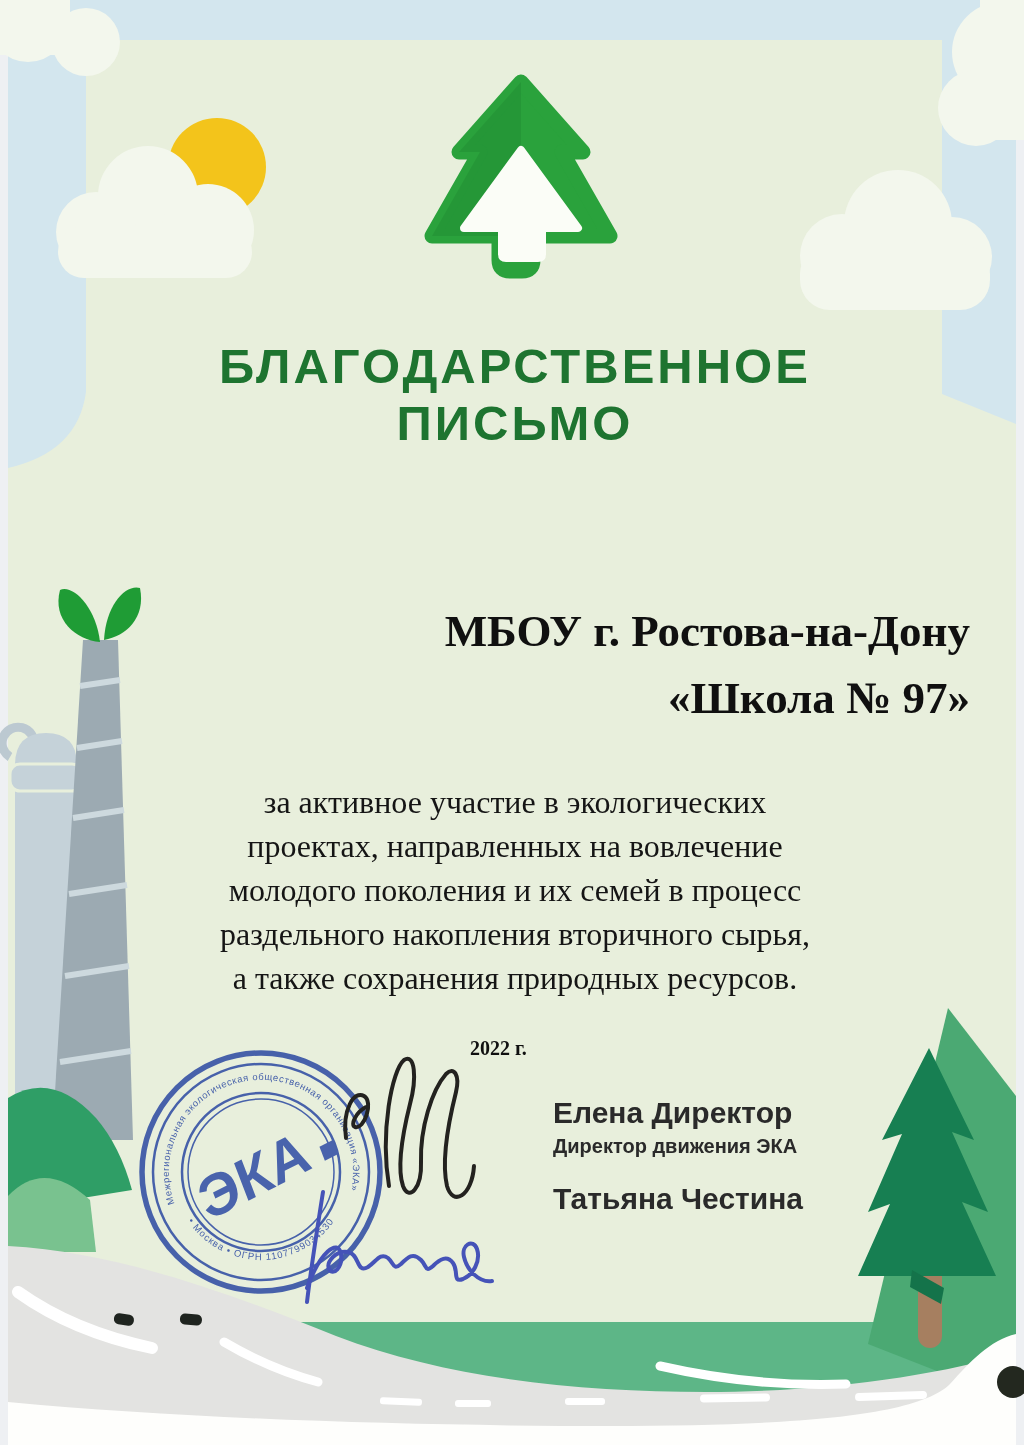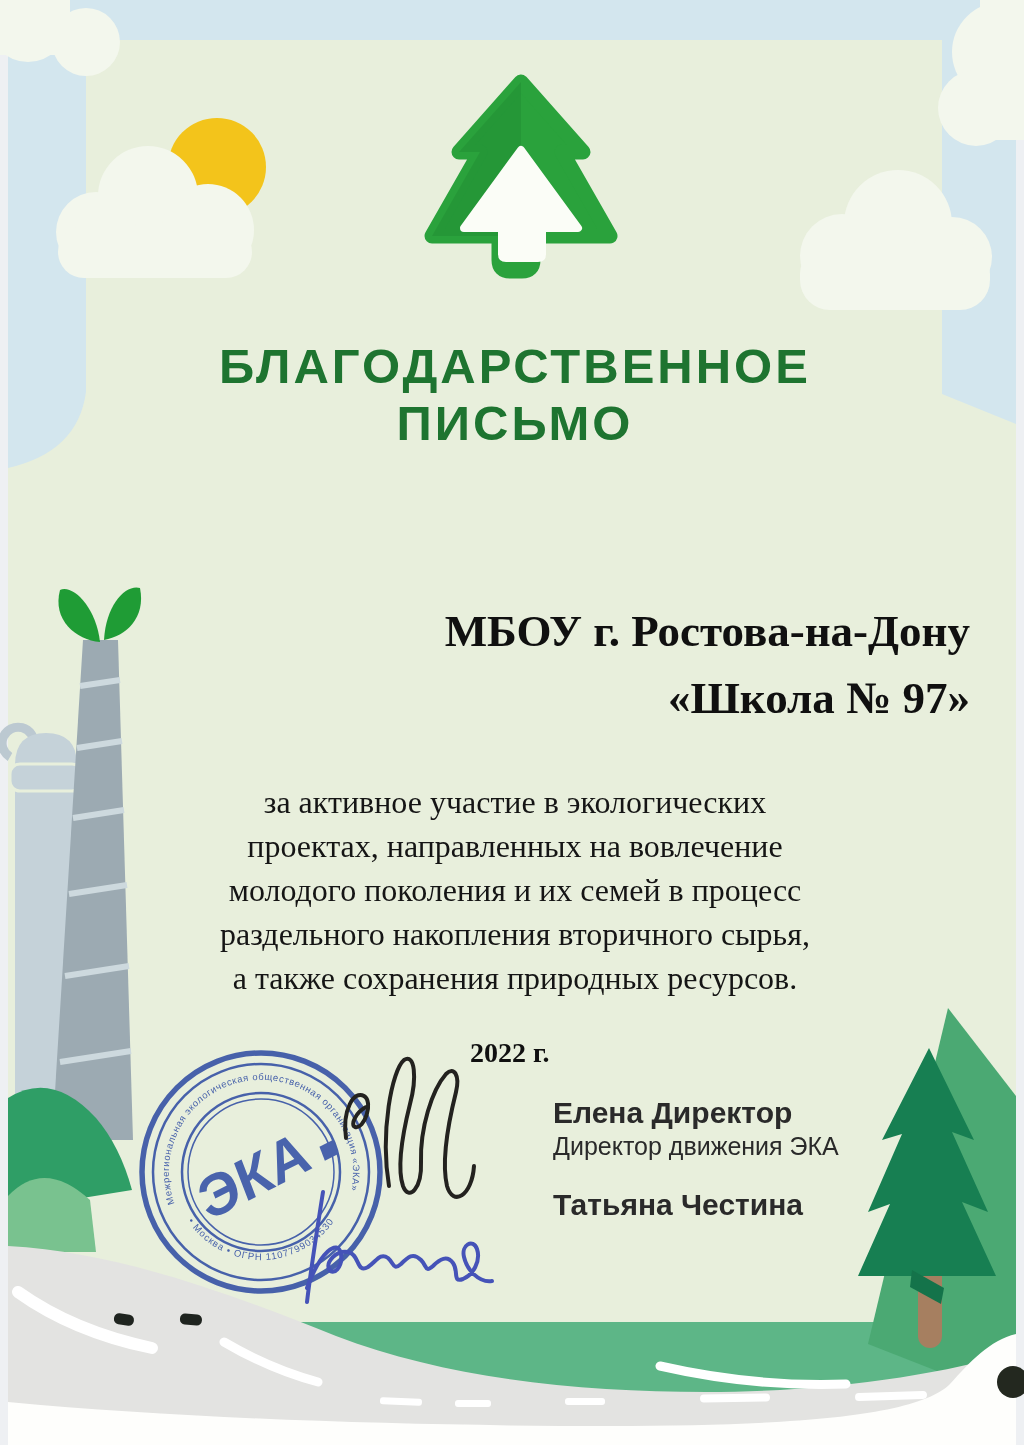--- a/index.html
+++ b/index.html
@@ -10,25 +10,25 @@
   .title{left:85px;top:338px;width:860px;color:#1e7430;font-weight:bold;
          font-size:49px;line-height:57px;letter-spacing:3px;}
   .subtitle{left:85px;top:477px;width:860px;color:#2f2f2f;font-size:30px;
             font-weight:500;letter-spacing:.5px;}
   .recipient{left:60px;top:598px;width:910px;color:#101010;
              font-family:"Liberation Serif",serif;font-weight:bold;
              font-size:45px;line-height:67px;text-align:right;}
   .body-text{left:60px;top:780px;width:910px;color:#151515;
              font-family:"Liberation Serif",serif;font-size:32px;line-height:44px;}
   .year{position:absolute;left:470px;top:1037px;color:#101010;
-        font-family:"Liberation Serif",serif;font-weight:bold;font-size:28px;}
+        font-family:"Liberation Serif",serif;font-weight:bold;font-size:20px;}
   .names{position:absolute;left:553px;top:1096px;width:362px;color:#2a2a2a;}
   .sig-name{font-weight:bold;font-size:30px;line-height:34px;}
-  .sig-title{font-size:25px;line-height:32px;}
-  .sig-block2{margin-top:26px;}
+  .sig-title{font-size:20px;line-height:32px;font-weight:bold;}
+  .sig-block2{margin-top:20px;}
 </style>
 </head>
 <body>
 
 <div class="page">
 
   <svg class="art" viewBox="0 0 1024 1445">
 
     <rect x="0" y="0" width="1024" height="1445" fill="#eef0f3"></rect>
     <rect x="8" y="0" width="1008" height="1445" fill="#e8efdc"></rect>

